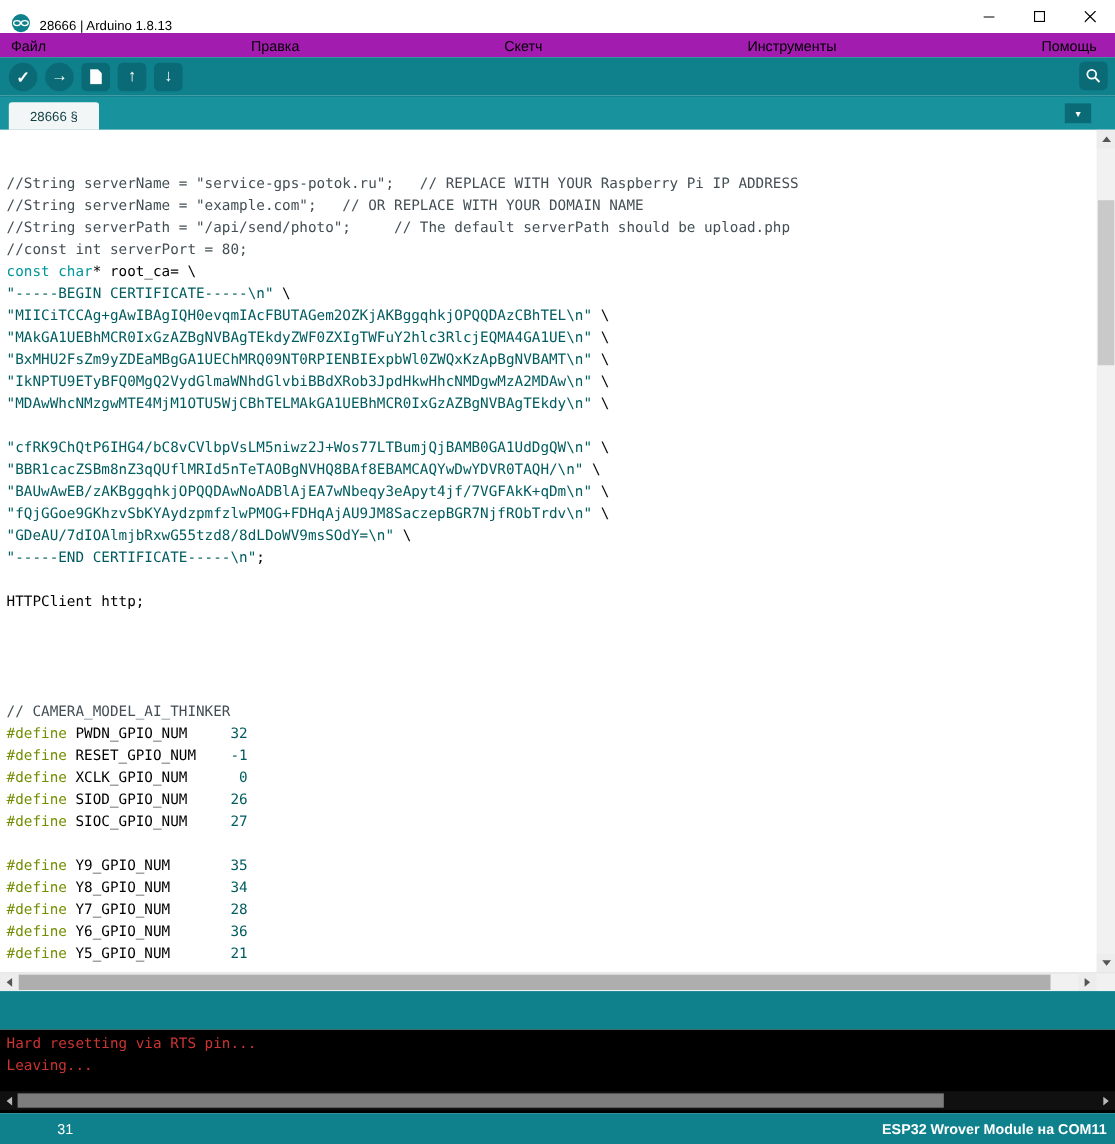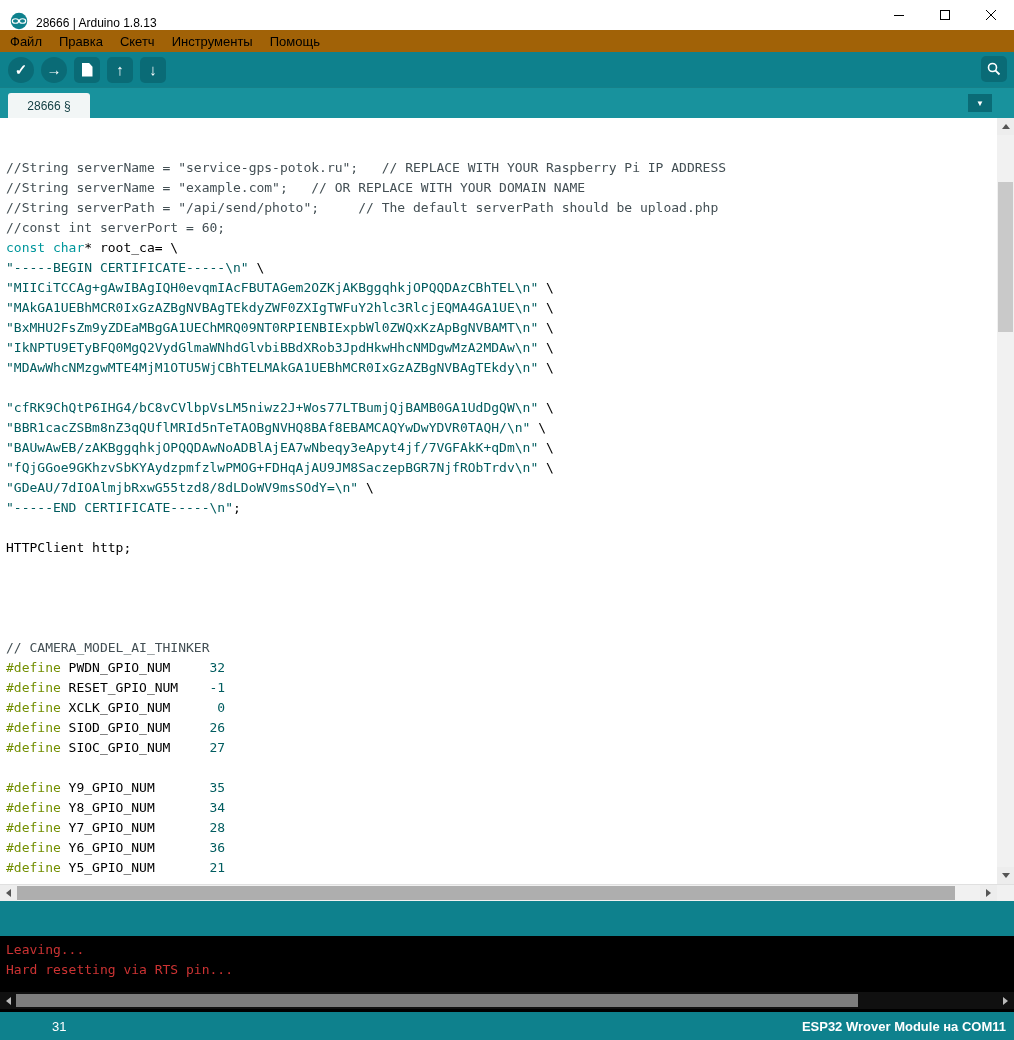--- a/index.html
+++ b/index.html
@@ -7,21 +7,21 @@
   .app{position:relative;width:1014px;height:1040px;background:#fff;overflow:hidden;}
 
   
   .titlebar{position:absolute;top:0;left:0;right:0;height:30px;background:#fff;display:flex;align-items:flex-end;}
   .app-icon{width:18px;height:18px;margin-left:10px;flex:0 0 auto;}
   .title-text{margin-left:8px;font-size:12px;color:#000;}
   .win-controls{position:absolute;right:0;top:0;height:30px;display:flex;}
   .wc{width:46px;height:30px;display:flex;align-items:center;justify-content:center;}
 
   
-  .menubar{position:absolute;top:30px;left:0;right:0;height:22px;background:#a16207;display:flex;align-items:center;padding-left:10px;font-size:13px;color:#000;}
+  .menubar{position:absolute;top:30px;left:0;right:0;height:22px;background:#a21caf;display:flex;align-items:center;padding-left:10px;font-size:13px;color:#000;justify-content:space-between;}
   .menu-item{margin-right:17px;cursor:default;}
 
   
   .toolbar{position:absolute;top:52px;left:0;right:0;height:35px;background:var(--teal);display:flex;align-items:center;padding-left:8px;}
   .tb-btn{width:26px;height:26px;margin-right:7px;background:var(--teal-dark);color:#fff;display:flex;align-items:center;justify-content:center;font-size:15px;font-weight:bold;}
   .tb-round{border-radius:50%;}
   .tb-square{border-radius:5px;}
   .doc-shape{display:block;width:11px;height:14px;background:#fff;clip-path:polygon(0 0,65% 0,100% 30%,100% 100%,0 100%);}
   .serial-btn{position:absolute;right:7px;top:56px;width:26px;height:26px;border-radius:5px;background:var(--teal-dark);display:flex;align-items:center;justify-content:center;}
 
@@ -147,21 +147,21 @@
     </div>
   </div>
 
   <div class="editor">
     <div>
         <div class="code-line"></div>
         <div class="code-line"></div>
         <div class="code-line"><span class="tk-cm">//String serverName = "service-gps-potok.ru";   // REPLACE WITH YOUR Raspberry Pi IP ADDRESS</span></div>
         <div class="code-line"><span class="tk-cm">//String serverName = "example.com";   // OR REPLACE WITH YOUR DOMAIN NAME</span></div>
         <div class="code-line"><span class="tk-cm">//String serverPath = "/api/send/photo";     // The default serverPath should be upload.php</span></div>
-        <div class="code-line"><span class="tk-cm">//const int serverPort = 60;</span></div>
+        <div class="code-line"><span class="tk-cm">//const int serverPort = 80;</span></div>
         <div class="code-line"><span class="tk-kw">const</span><span class="tk-pl"> </span><span class="tk-kw">char</span><span class="tk-pl">* root_ca= \</span></div>
         <div class="code-line"><span class="tk-st">"-----BEGIN CERTIFICATE-----\n"</span><span class="tk-pl"> \</span></div>
         <div class="code-line"><span class="tk-st">"MIICiTCCAg+gAwIBAgIQH0evqmIAcFBUTAGem2OZKjAKBggqhkjOPQQDAzCBhTEL\n"</span><span class="tk-pl"> \</span></div>
         <div class="code-line"><span class="tk-st">"MAkGA1UEBhMCR0IxGzAZBgNVBAgTEkdyZWF0ZXIgTWFuY2hlc3RlcjEQMA4GA1UE\n"</span><span class="tk-pl"> \</span></div>
         <div class="code-line"><span class="tk-st">"BxMHU2FsZm9yZDEaMBgGA1UEChMRQ09NT0RPIENBIExpbWl0ZWQxKzApBgNVBAMT\n"</span><span class="tk-pl"> \</span></div>
         <div class="code-line"><span class="tk-st">"IkNPTU9ETyBFQ0MgQ2VydGlmaWNhdGlvbiBBdXRob3JpdHkwHhcNMDgwMzA2MDAw\n"</span><span class="tk-pl"> \</span></div>
         <div class="code-line"><span class="tk-st">"MDAwWhcNMzgwMTE4MjM1OTU5WjCBhTELMAkGA1UEBhMCR0IxGzAZBgNVBAgTEkdy\n"</span><span class="tk-pl"> \</span></div>
         <div class="code-line"></div>
         <div class="code-line"><span class="tk-st">"cfRK9ChQtP6IHG4/bC8vCVlbpVsLM5niwz2J+Wos77LTBumjQjBAMB0GA1UdDgQW\n"</span><span class="tk-pl"> \</span></div>
         <div class="code-line"><span class="tk-st">"BBR1cacZSBm8nZ3qQUflMRId5nTeTAOBgNVHQ8BAf8EBAMCAQYwDwYDVR0TAQH/\n"</span><span class="tk-pl"> \</span></div>
@@ -208,22 +208,22 @@
     <div class="hs-btn" style="right:17px;">
         <span class="tri tri-right"></span>
       </div>
     <div class="corner"></div>
   </div>
 
   <div class="band"></div>
 
   <div class="console">
     <div>
+        <div class="console-line">Hard resetting via RTS pin...</div>
         <div class="console-line">Leaving...</div>
-        <div class="console-line">Hard resetting via RTS pin...</div>
       </div>
   </div>
   <div class="cscroll">
     <div class="cs-btn" style="left:0;">
         <span class="tri tri-left-l"></span>
       </div>
     <div class="cthumb"></div>
     <div class="cs-btn" style="right:0;">
         <span class="tri tri-right-l"></span>
       </div>

